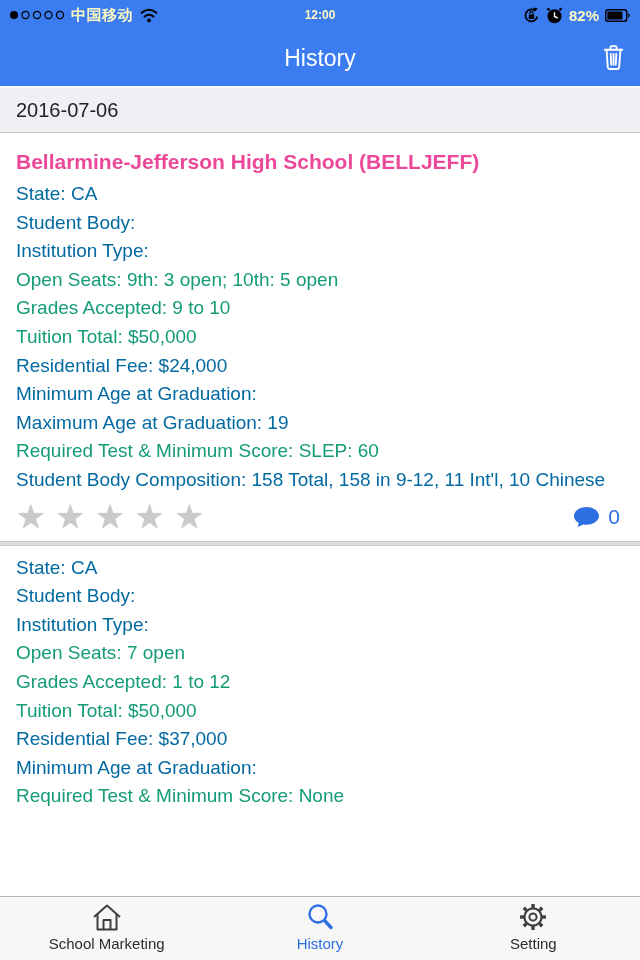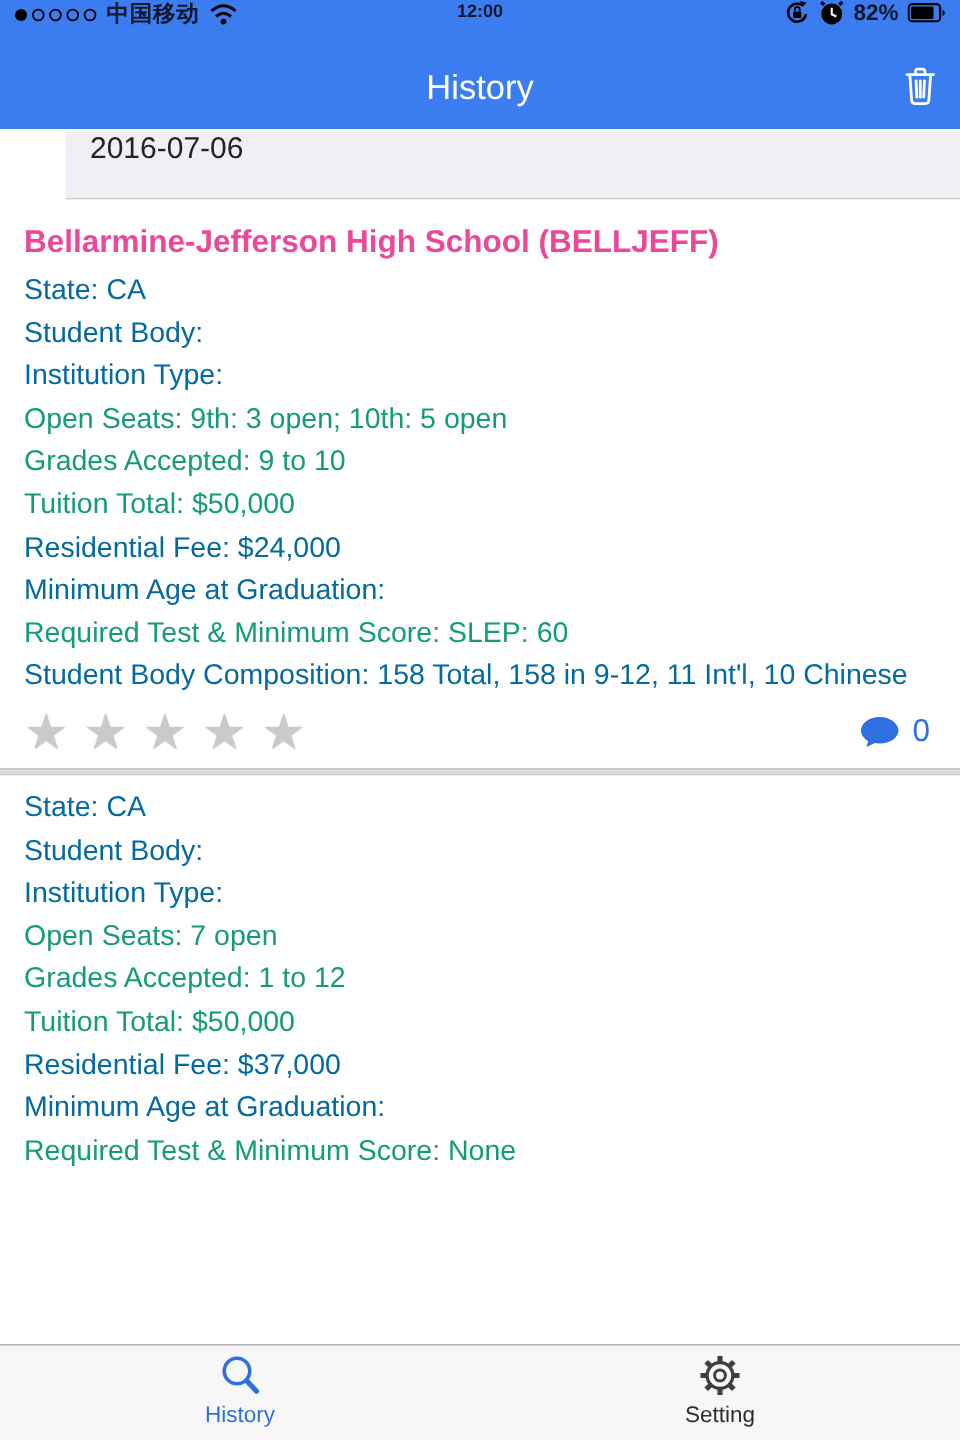--- a/index.html
+++ b/index.html
@@ -2,41 +2,41 @@
 <html><head>
 <meta charset="utf-8">
 <style>
   * { box-sizing: border-box; margin: 0; padding: 0; }
   html, body { width: 640px; height: 960px; }
   body { font-family: "Liberation Sans", sans-serif; background: #000; }
   .screen { position: relative; width: 640px; height: 960px; background: #fff; overflow: hidden; }
 
   
   .statusbar {
-    height: 30px; background: #3b7cf0; color: #0f172a;
-    display: flex; align-items: flex-start; padding: 0 9px;
+    height: 30px; background: #3b7cf0; color: #fef9c3;
+    display: flex; align-items: center; padding: 0 9px;
     font-size: 15px; font-weight: 700;
   }
   .sb-left, .sb-right { display: flex; align-items: center; gap: 6px; flex: 1; }
   .sb-right { justify-content: flex-end; }
   .sb-center { flex: 0 0 auto; font-size: 12px; font-weight: 700; }
   .carrier { font-size: 15px; letter-spacing: 0.5px; }
 
   
   .navbar { position: relative; height: 56px; background: #3b7cf0;
             display: flex; align-items: center; justify-content: center; }
   .nav-title { color: #fff; font-size: 23px; font-weight: 400; }
   .trash-btn { position: absolute; right: 14px; top: 14px; background: none; border: none;
                cursor: pointer; padding: 0; line-height: 0; }
 
   
   .content { height: 810px; overflow: hidden; background: #fff; }
   .date-header { margin-top: 2px; height: 45px; background: #efeff4;
-                 border-bottom: 1px solid #c8c7cc; display: flex; 
-                 padding: 0 16px; font-size: 20px; color: #232326; margin-left: 44px; }
+                 border-bottom: 1px solid #c8c7cc; display: flex; align-items: center;
+                 padding: 0 16px; font-size: 20px; color: #232326; }
   .card { background: #fff; padding: 8px 16px 4px; }
   .card h2 { font-size: 21px; font-weight: 700; color: #ec4899; margin: 8px 0 5px; line-height: 26px; }
   .card p { font-size: 19px; line-height: 28.6px; color: #0369a1; }
   .card p.green { color: #149b77; }
   .card-footer { display: flex; justify-content: space-between; align-items: center;
                  height: 40px; margin-top: 2px; }
   .stars { color: #c9cacb; font-size: 33px; letter-spacing: 10px; line-height: 1;
            text-shadow: 0 0 1px #b5b5b7; }
   .comments { display: flex; align-items: center; gap: 8px; font-size: 21px;
               color: #2e6fe2; background: none; border: none; cursor: pointer; padding-right: 4px; }
@@ -120,20 +120,21 @@
     <div class="card">
       <h2>Bellarmine-Jefferson High School (BELLJEFF)</h2>
       <p>State: CA</p>
       <p>Student Body:</p>
       <p>Institution Type:</p>
       <p class="green">Open Seats: 9th: 3 open; 10th: 5 open</p>
       <p class="green">Grades Accepted: 9 to 10</p>
       <p class="green">Tuition Total: $50,000</p>
       <p>Residential Fee: $24,000</p>
       <p>Minimum Age at Graduation:</p>
+      <p>Maximum Age at Graduation: 19</p>
       <p class="green">Required Test &amp; Minimum Score: SLEP: 60</p>
       <p>Student Body Composition: 158 Total, 158 in 9-12, 11 Int'l, 10 Chinese</p>
       <div class="card-footer">
         <div class="stars"><span>★</span><span>★</span><span>★</span><span>★</span><span>★</span></div>
         <button class="comments">
           <svg width="27" height="22" viewBox="0 0 27 22">
             <path d="M13.5 1 C6.6 1 1 5 1 10 c0 2.9 1.9 5.5 4.8 7.1 L4.6 21 l5.6-2.6 c1.1 0.2 2.2 0.3 3.3 0.3 6.9 0 12.5-4 12.5-8.7 S20.4 1 13.5 1 Z" fill="#2e6fe2"></path>
           </svg>
           <span>0</span>
         </button>
@@ -149,20 +150,30 @@
       <p class="green">Open Seats: 7 open</p>
       <p class="green">Grades Accepted: 1 to 12</p>
       <p class="green">Tuition Total: $50,000</p>
       <p>Residential Fee: $37,000</p>
       <p>Minimum Age at Graduation:</p>
       <p class="green">Required Test &amp; Minimum Score: None</p>
     </div>
   </div>
 
   <div class="tabbar">
+    <button class="tab">
+      <svg width="32" height="30" viewBox="0 0 32 30">
+        <g fill="none" stroke="#3f3f41" stroke-width="2" stroke-linejoin="round">
+          <path d="M3 15 L16 3.5 L29 15"></path>
+          <path d="M6.5 12 V27.5 H25.5 V12"></path>
+          <path d="M12.5 27.5 V18 H19.5 V27.5"></path>
+        </g>
+      </svg>
+      <span>School Marketing</span>
+    </button>
     <button class="tab active">
       <svg width="30" height="30" viewBox="0 0 30 30">
         <circle cx="13" cy="12" r="8.5" fill="none" stroke="#2e6fe2" stroke-width="2.4"></circle>
         <line x1="19.5" y1="18.5" x2="26" y2="25.5" stroke="#2e6fe2" stroke-width="3.4" stroke-linecap="round"></line>
       </svg>
       <span>History</span>
     </button>
     <button class="tab">
       <svg width="30" height="30" viewBox="0 0 30 30">
         <circle cx="15" cy="15" r="8.6" fill="none" stroke="#3f3f41" stroke-width="2.2"></circle>

